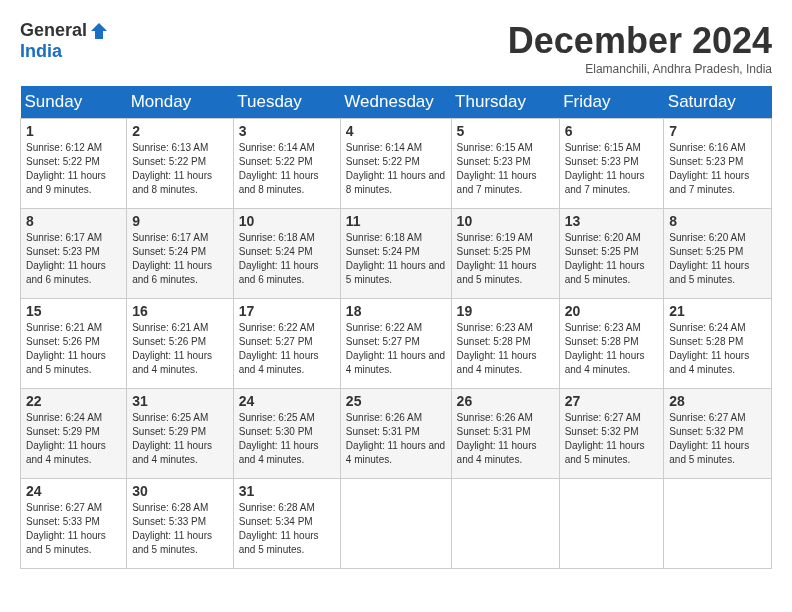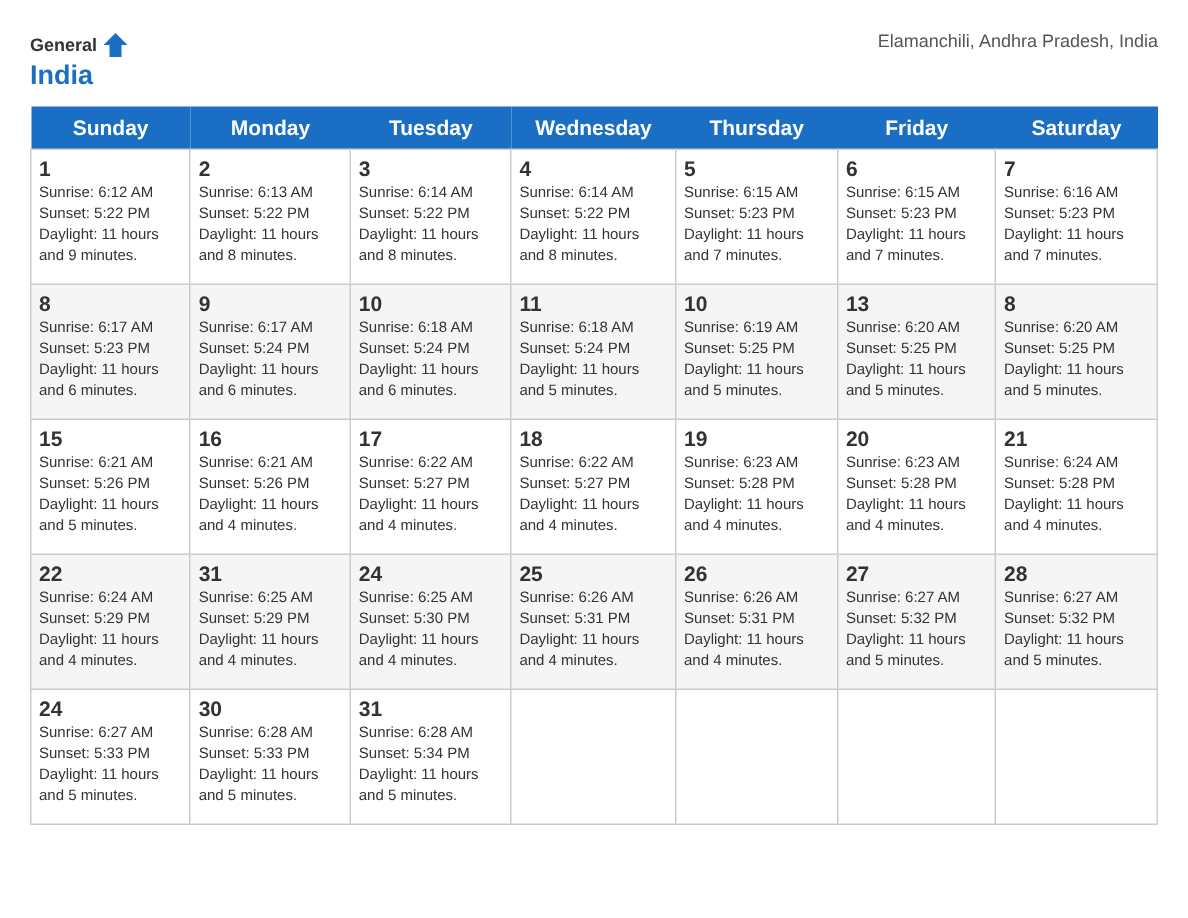--- a/index.html
+++ b/index.html
@@ -19,21 +19,21 @@
     .logo {
       display: flex;
       flex-direction: column;
       align-items: flex-start;
     }
     .logo-text {
       display: flex;
       align-items: center;
     }
     .logo-general {
-      font-size: 12px;
+      font-size: 18px;
       font-weight: bold;
       color: #333;
     }
     .logo-blue {
       font-size: 18px;
       font-weight: bold;
       color: #1a6fc4;
     }
     .logo-icon {
       width: 20px;
@@ -54,23 +54,23 @@
     }
     .calendar-table {
       width: 100%;
       border-collapse: collapse;
       font-size: 11px;
     }
     .calendar-table th {
       background: #1a6fc4;
       color: #fff;
       padding: 6px 4px;
-      text-align: center;
-      font-size: 14px;
-      font-weight: bold;
+      text-align: left;
+      font-size: 17px;
+      font-weight: normal;
     }
     .calendar-table td {
       border: 1px solid #ccc;
       vertical-align: top;
       padding: 4px 5px;
       width: 113px;
       min-height: 80px;
       background: #fff;
     }
     .calendar-table tr:nth-child(even) td {
@@ -101,20 +101,21 @@
   <div class="logo">
     <div class="logo-text">
       <span class="logo-general">General</span>
       <svg class="logo-icon" viewBox="0 0 20 20">
         <polygon points="10,2 18,10 14,10 14,18 6,18 6,10 2,10" fill="#1a6fc4"></polygon>
       </svg>
     </div>
     <span class="logo-blue">India</span>
   </div>
   <div class="title-area">
+    <div class="month-title">December 2024</div>
     <div class="location-title">Elamanchili, Andhra Pradesh, India</div>
   </div>
 </div>
 
 <table class="calendar-table">
   <thead>
     <tr>
       <th>Sunday</th>
       <th>Monday</th>
       <th>Tuesday</th>

